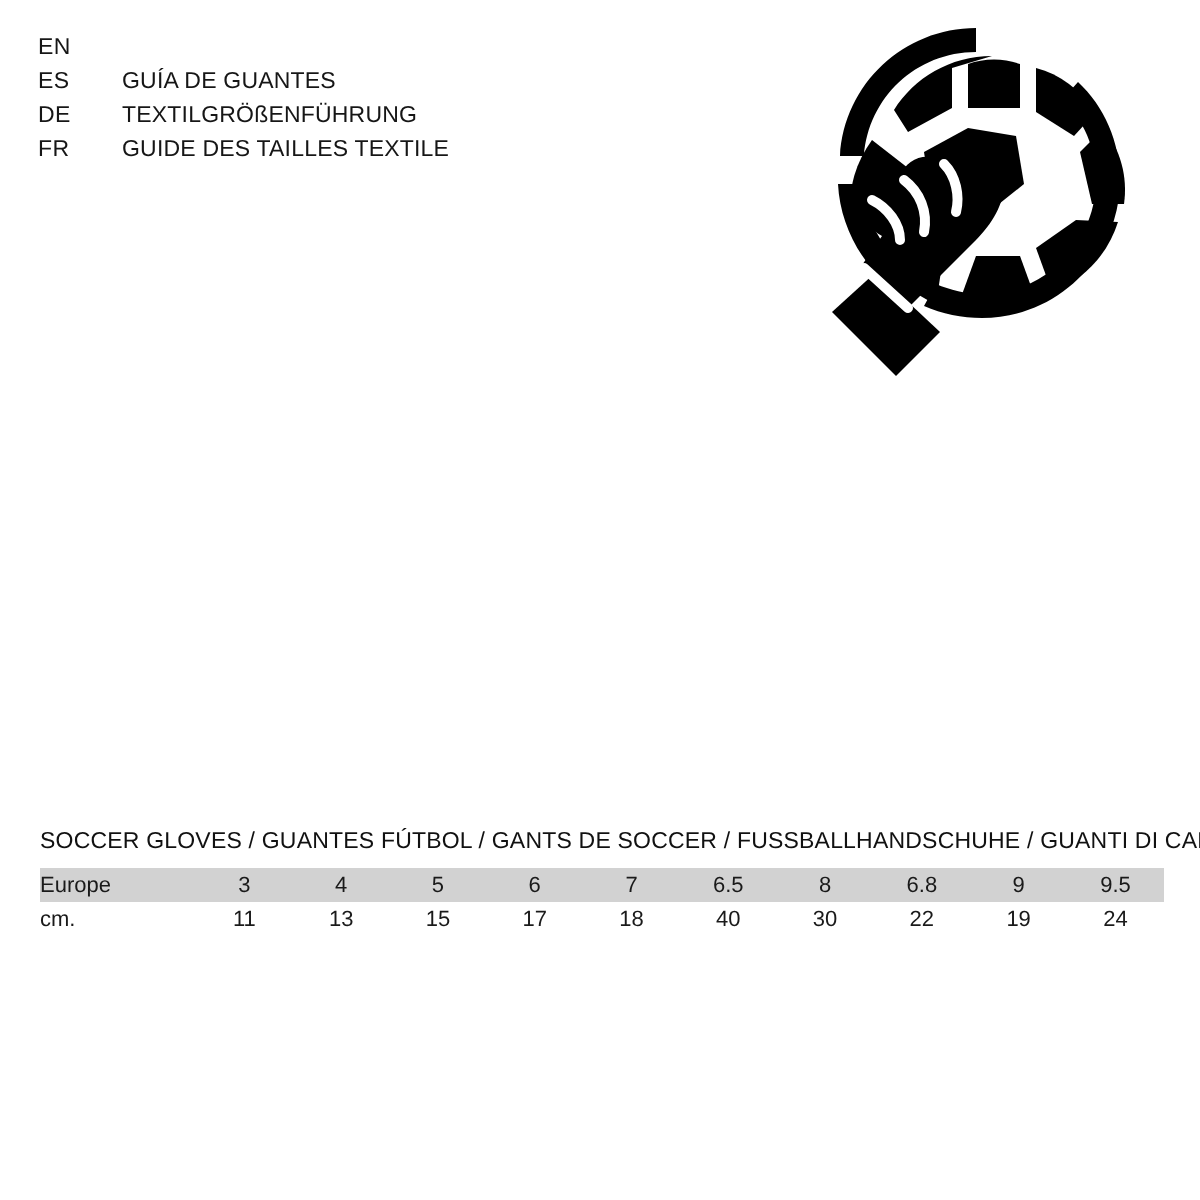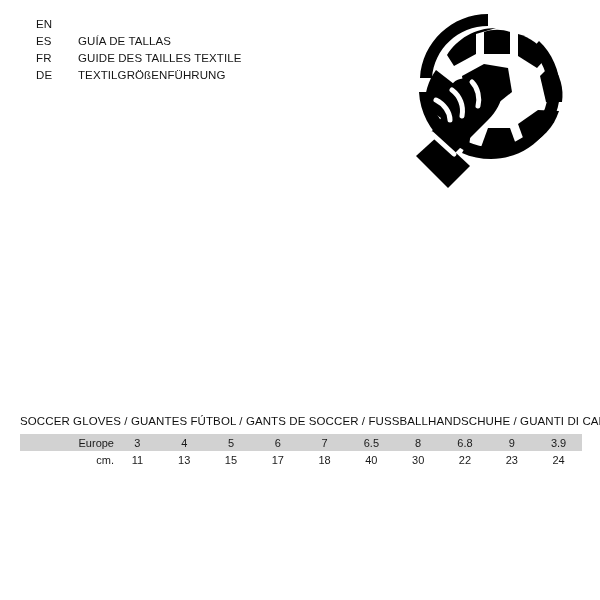--- a/index.html
+++ b/index.html
@@ -13,21 +13,21 @@
     font-family: "Liberation Sans", sans-serif;
     color: #1a1a1a;
     position: relative;
     overflow: hidden;
   }
 
   
   .legend {
     position: absolute;
     top: 16px;
-    left: 36px;
+    left: 19px;
     width: 330px;
   }
   .legend-row {
     display: flex;
     align-items: baseline;
     height: 17px;
     line-height: 17px;
   }
   .legend-code {
     width: 42px;
@@ -81,43 +81,43 @@
     color: #1a1a1a;
     height: 17px;
     padding: 0;
     text-align: center;
     vertical-align: middle;
   }
   table.size-table tr.shaded {
     background: #d2d2d2;
   }
   table.size-table td.rowhead {
-    text-align: right;
-    padding-left: 16px;
+    text-align: left;
+    padding-left: 0;
     width: 78px;
   }
 </style>
 </head>
 <body>
 
 <div class="legend">
   <div class="legend-row">
     <span class="legend-code">EN</span>
   </div>
   <div class="legend-row">
     <span class="legend-code">ES</span>
-    <span class="legend-label">GUÍA DE TALLAS</span>
+    <span class="legend-label">GUÍA DE GUANTES</span>
+  </div>
+  <div class="legend-row">
+    <span class="legend-code">DE</span>
+    <span class="legend-label">TEXTILGRÖßENFÜHRUNG</span>
   </div>
   <div class="legend-row">
     <span class="legend-code">FR</span>
     <span class="legend-label">GUIDE DES TAILLES TEXTILE</span>
-  </div>
-  <div class="legend-row">
-    <span class="legend-code">DE</span>
-    <span class="legend-label">TEXTILGRÖßENFÜHRUNG</span>
   </div>
 </div>
 
 <div class="illustration">
   <svg viewBox="0 0 190 190" xmlns="http://www.w3.org/2000/svg" aria-hidden="true">
     <g fill="#000000">
 
       <path d="M96 6 C60 6 30 34 28 70 L40 70 C42 41 66 18 96 18 Z"></path>
       <path d="M27 84 C28 104 38 123 53 135 L61 126 C48 115 40 100 39 84 Z"></path>
       <path d="M70 145 C79 149 89 151 99 151 C137 151 168 120 168 82 C168 63 160 45 147 33 L139 42 C150 52 156 66 156 82 C156 113 131 139 99 139 C91 139 83 137 76 134 Z"></path>
@@ -163,30 +163,30 @@
         <td class="rowhead">Europe</td>
         <td>3</td>
         <td>4</td>
         <td>5</td>
         <td>6</td>
         <td>7</td>
         <td>6.5</td>
         <td>8</td>
         <td>6.8</td>
         <td>9</td>
-        <td>3.9</td>
+        <td>9.5</td>
       </tr>
       <tr>
         <td class="rowhead">cm.</td>
         <td>11</td>
         <td>13</td>
         <td>15</td>
         <td>17</td>
         <td>18</td>
         <td>40</td>
         <td>30</td>
         <td>22</td>
-        <td>23</td>
+        <td>19</td>
         <td>24</td>
       </tr>
     </tbody>
   </table>
 </div>
 
 </body></html>

